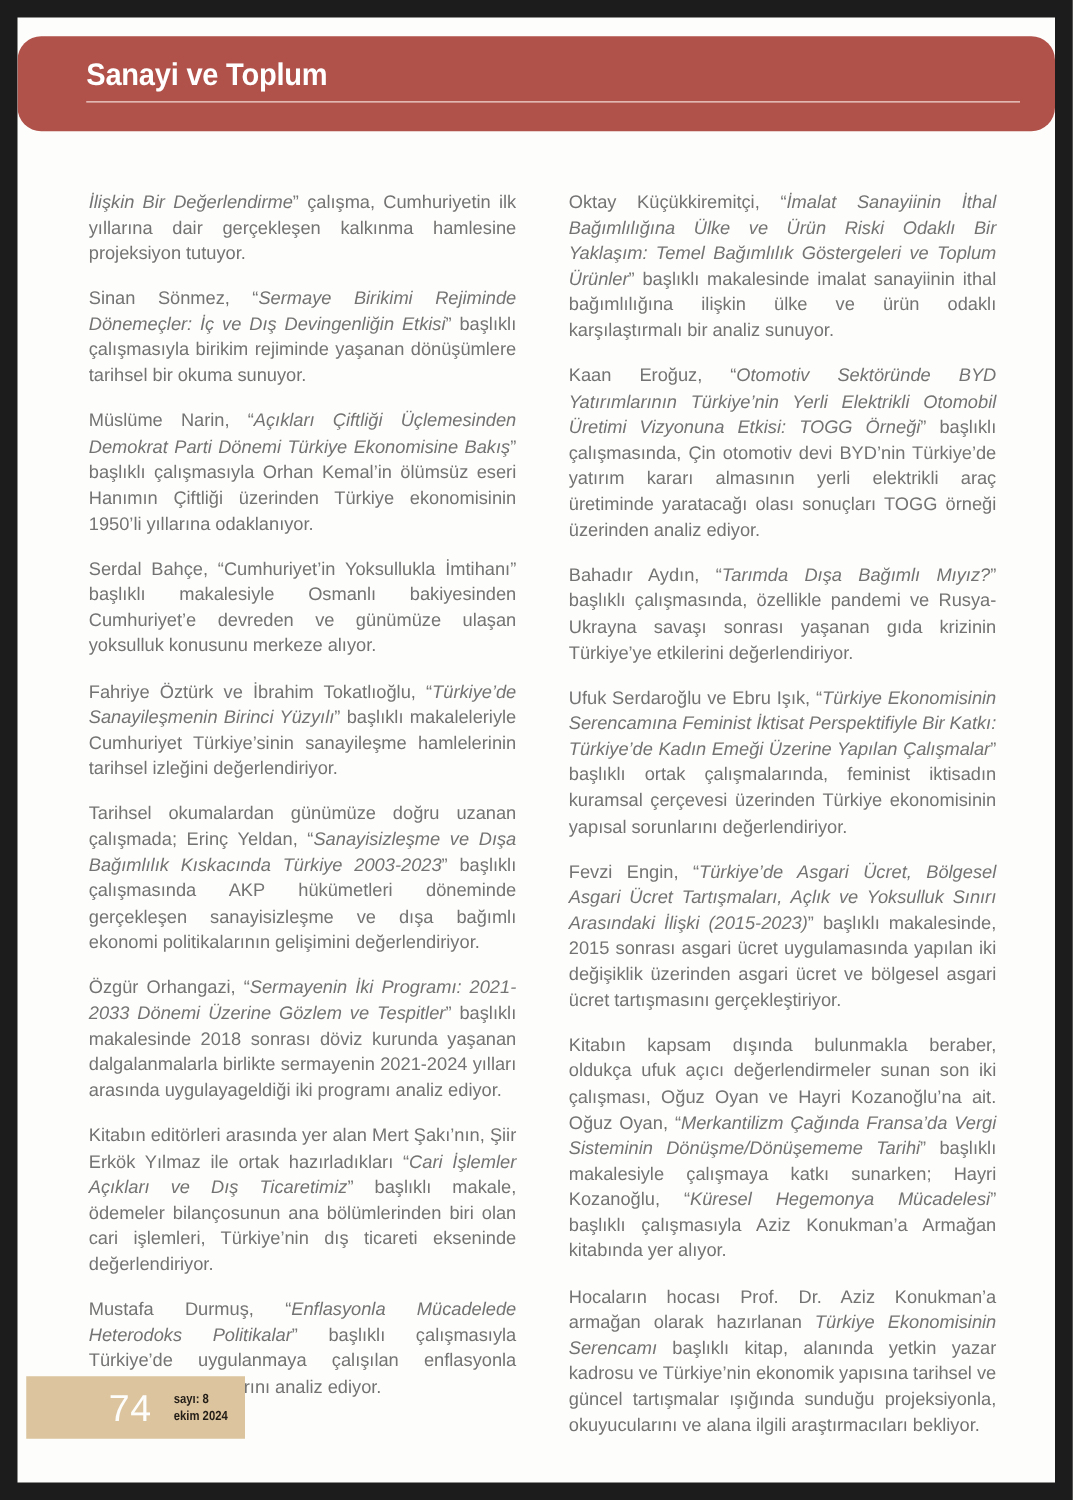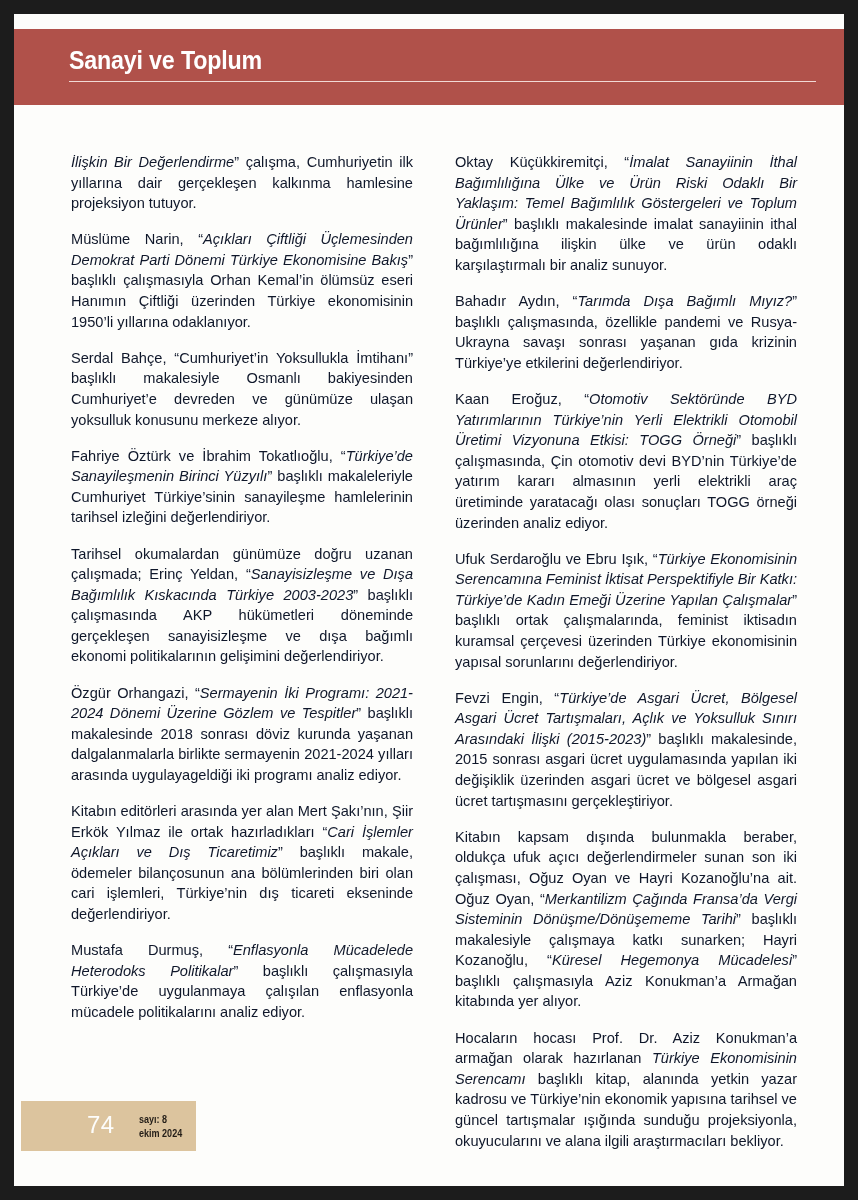--- a/index.html
+++ b/index.html
@@ -27,20 +27,21 @@
   }
 
   
   .header-band {
     position: absolute;
     left: 0;
     top: 15px;
     width: 830px;
     height: 76px;
     background: #b0514a;
+    border-radius: 19px;
   }
   .header-inner {
     position: absolute;
     left: 55px;
     top: 18px;
     right: 28px;
   }
   .header-title {
     color: #ffffff;
     font-family: "Liberation Sans Narrow", "Liberation Sans", sans-serif;
@@ -69,21 +70,21 @@
     display: flex;
     gap: 42px;
   }
   .column {
     width: 342px;
   }
   p.para {
     margin: 0 0 15.5px 0;
     font-size: 14.6px;
     line-height: 20.6px;
-    color: #0f172a;
+    color: #737373;
     text-align: justify;
     text-justify: inter-word;
     hyphens: manual;
     word-spacing: -0.1px;
   }
   p.para:last-child { margin-bottom: 0; }
   em { font-style: italic; }
 
   
   .footer-box {
@@ -92,21 +93,21 @@
     top: 1087px;
     width: 175px;
     height: 50px;
     background: #dcc49e;
   }
   .folio {
     position: absolute;
     left: 66px;
     top: 10px;
     color: #fdfdfb;
-    font-size: 24px;
+    font-size: 30px;
     font-family: "Liberation Sans Narrow", "Liberation Sans", sans-serif;
     font-weight: 400;
     letter-spacing: 0.5px;
   }
   .issue {
     position: absolute;
     left: 118px;
     top: 11px;
     color: #231d17;
     font-family: "Liberation Sans Narrow", "Liberation Sans", sans-serif;
@@ -126,32 +127,33 @@
   <div class="header-band">
     <div class="header-inner">
       <div class="header-title">Sanayi ve Toplum</div>
       <div class="header-rule"></div>
     </div>
   </div>
 
   <div class="content">
     <div class="column" id="col-left">
         <p class="para"><em>İlişkin Bir Değerlendirme</em>” çalışma, Cumhuriyetin ilk yıllarına dair gerçekleşen kalkınma hamlesine projeksiyon tutuyor.</p>
+        <p class="para">Sinan Sönmez, “<em>Sermaye Birikimi Rejiminde Dönemeçler: İç ve Dış Devingenliğin Etkisi</em>” başlıklı çalışmasıyla birikim rejiminde yaşanan dönüşümlere tarihsel bir okuma sunuyor.</p>
         <p class="para">Müslüme Narin, “<em>Açıkları Çiftliği Üçlemesinden Demokrat Parti Dönemi Türkiye Ekonomisine Bakış</em>” başlıklı çalışmasıyla Orhan Kemal’in ölümsüz eseri Hanımın Çiftliği üzerinden Türkiye ekonomisinin 1950’li yıllarına odaklanıyor.</p>
         <p class="para">Serdal Bahçe, “Cumhuriyet’in Yoksullukla İmtihanı” başlıklı makalesiyle Osmanlı bakiyesinden Cumhuriyet’e devreden ve günümüze ulaşan yoksulluk konusunu merkeze alıyor.</p>
         <p class="para">Fahriye Öztürk ve İbrahim Tokatlıoğlu, “<em>Türkiye’de Sanayileşmenin Birinci Yüzyılı</em>” başlıklı makaleleriyle Cumhuriyet Türkiye’sinin sanayileşme hamlelerinin tarihsel izleğini değerlendiriyor.</p>
         <p class="para">Tarihsel okumalardan günümüze doğru uzanan çalışmada; Erinç Yeldan, “<em>Sanayisizleşme ve Dışa Bağımlılık Kıskacında Türkiye 2003-2023</em>” başlıklı çalışmasında AKP hükümetleri döneminde gerçekleşen sanayisizleşme ve dışa bağımlı ekonomi politikalarının gelişimini değerlendiriyor.</p>
-        <p class="para">Özgür Orhangazi, “<em>Sermayenin İki Programı: 2021-2024 Dönemi Üzerine Gözlem ve Tespitler</em>” başlıklı makalesinde 2018 sonrası döviz kurunda yaşanan dalgalanmalarla birlikte sermayenin 2021-2024 yılları arasında uygulayageldiği iki programı analiz ediyor.</p>
+        <p class="para">Özgür Orhangazi, “<em>Sermayenin İki Programı: 2021-2033 Dönemi Üzerine Gözlem ve Tespitler</em>” başlıklı makalesinde 2018 sonrası döviz kurunda yaşanan dalgalanmalarla birlikte sermayenin 2021-2024 yılları arasında uygulayageldiği iki programı analiz ediyor.</p>
         <p class="para">Kitabın editörleri arasında yer alan Mert Şakı’nın, Şiir Erkök Yılmaz ile ortak hazırladıkları “<em>Cari İşlemler Açıkları ve Dış Ticaretimiz</em>” başlıklı makale, ödemeler bilançosunun ana bölümlerinden biri olan cari işlemleri, Türkiye’nin dış ticareti ekseninde değerlendiriyor.</p>
         <p class="para">Mustafa Durmuş, “<em>Enflasyonla Mücadelede Heterodoks Politikalar</em>” başlıklı çalışmasıyla Türkiye’de uygulanmaya çalışılan enflasyonla mücadele politikalarını analiz ediyor.</p>
       </div>
     <div class="column" id="col-right">
         <p class="para">Oktay Küçükkiremitçi, “<em>İmalat Sanayiinin İthal Bağımlılığına Ülke ve Ürün Riski Odaklı Bir Yaklaşım: Temel Bağımlılık Göstergeleri ve Toplum Ürünler</em>” başlıklı makalesinde imalat sanayiinin ithal bağımlılığına ilişkin ülke ve ürün odaklı karşılaştırmalı bir analiz sunuyor.</p>
+        <p class="para">Kaan Eroğuz, “<em>Otomotiv Sektöründe BYD Yatırımlarının Türkiye’nin Yerli Elektrikli Otomobil Üretimi Vizyonuna Etkisi: TOGG Örneği</em>” başlıklı çalışmasında, Çin otomotiv devi BYD’nin Türkiye’de yatırım kararı almasının yerli elektrikli araç üretiminde yaratacağı olası sonuçları TOGG örneği üzerinden analiz ediyor.</p>
         <p class="para">Bahadır Aydın, “<em>Tarımda Dışa Bağımlı Mıyız?</em>” başlıklı çalışmasında, özellikle pandemi ve Rusya-Ukrayna savaşı sonrası yaşanan gıda krizinin Türkiye’ye etkilerini değerlendiriyor.</p>
-        <p class="para">Kaan Eroğuz, “<em>Otomotiv Sektöründe BYD Yatırımlarının Türkiye’nin Yerli Elektrikli Otomobil Üretimi Vizyonuna Etkisi: TOGG Örneği</em>” başlıklı çalışmasında, Çin otomotiv devi BYD’nin Türkiye’de yatırım kararı almasının yerli elektrikli araç üretiminde yaratacağı olası sonuçları TOGG örneği üzerinden analiz ediyor.</p>
         <p class="para">Ufuk Serdaroğlu ve Ebru Işık, “<em>Türkiye Ekonomisinin Serencamına Feminist İktisat Perspektifiyle Bir Katkı: Türkiye’de Kadın Emeği Üzerine Yapılan Çalışmalar</em>” başlıklı ortak çalışmalarında, feminist iktisadın kuramsal çerçevesi üzerinden Türkiye ekonomisinin yapısal sorunlarını değerlendiriyor.</p>
         <p class="para">Fevzi Engin, “<em>Türkiye’de Asgari Ücret, Bölgesel Asgari Ücret Tartışmaları, Açlık ve Yoksulluk Sınırı Arasındaki İlişki (2015-2023)</em>” başlıklı makalesinde, 2015 sonrası asgari ücret uygulamasında yapılan iki değişiklik üzerinden asgari ücret ve bölgesel asgari ücret tartışmasını gerçekleştiriyor.</p>
         <p class="para">Kitabın kapsam dışında bulunmakla beraber, oldukça ufuk açıcı değerlendirmeler sunan son iki çalışması, Oğuz Oyan ve Hayri Kozanoğlu’na ait. Oğuz Oyan, “<em>Merkantilizm Çağında Fransa’da Vergi Sisteminin Dönüşme/Dönüşememe Tarihi</em>” başlıklı makalesiyle çalışmaya katkı sunarken; Hayri Kozanoğlu, “<em>Küresel Hegemonya Mücadelesi</em>” başlıklı çalışmasıyla Aziz Konukman’a Armağan kitabında yer alıyor.</p>
         <p class="para">Hocaların hocası Prof. Dr. Aziz Konukman’a armağan olarak hazırlanan <em>Türkiye Ekonomisinin Serencamı</em> başlıklı kitap, alanında yetkin yazar kadrosu ve Türkiye’nin ekonomik yapısına tarihsel ve güncel tartışmalar ışığında sunduğu projeksiyonla, okuyucularını ve alana ilgili araştırmacıları bekliyor.</p>
       </div>
   </div>
 
   <div class="footer-box">
     <div class="folio">74</div>
     <div class="issue">

